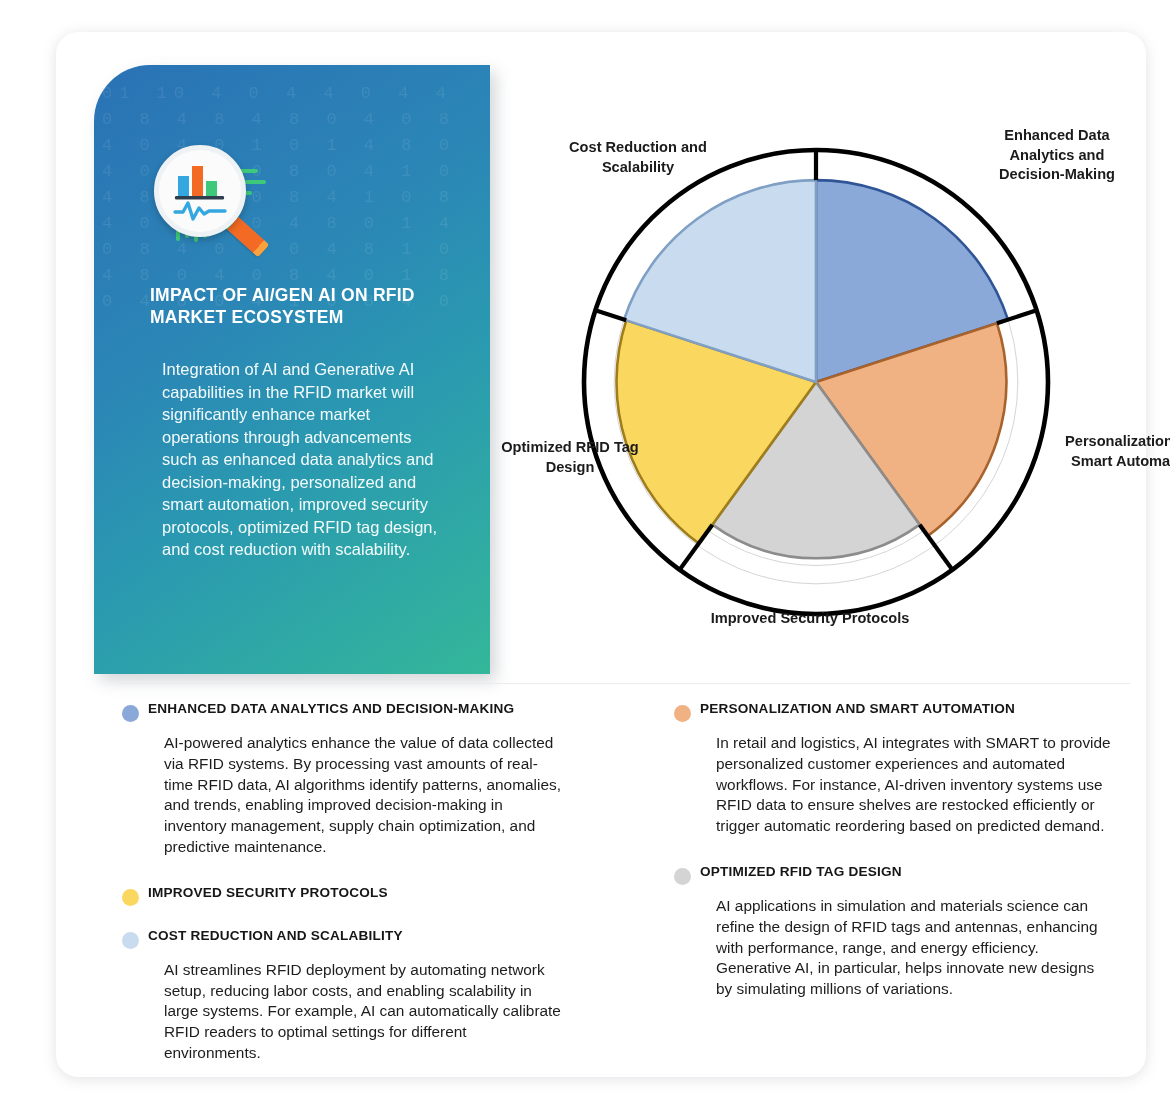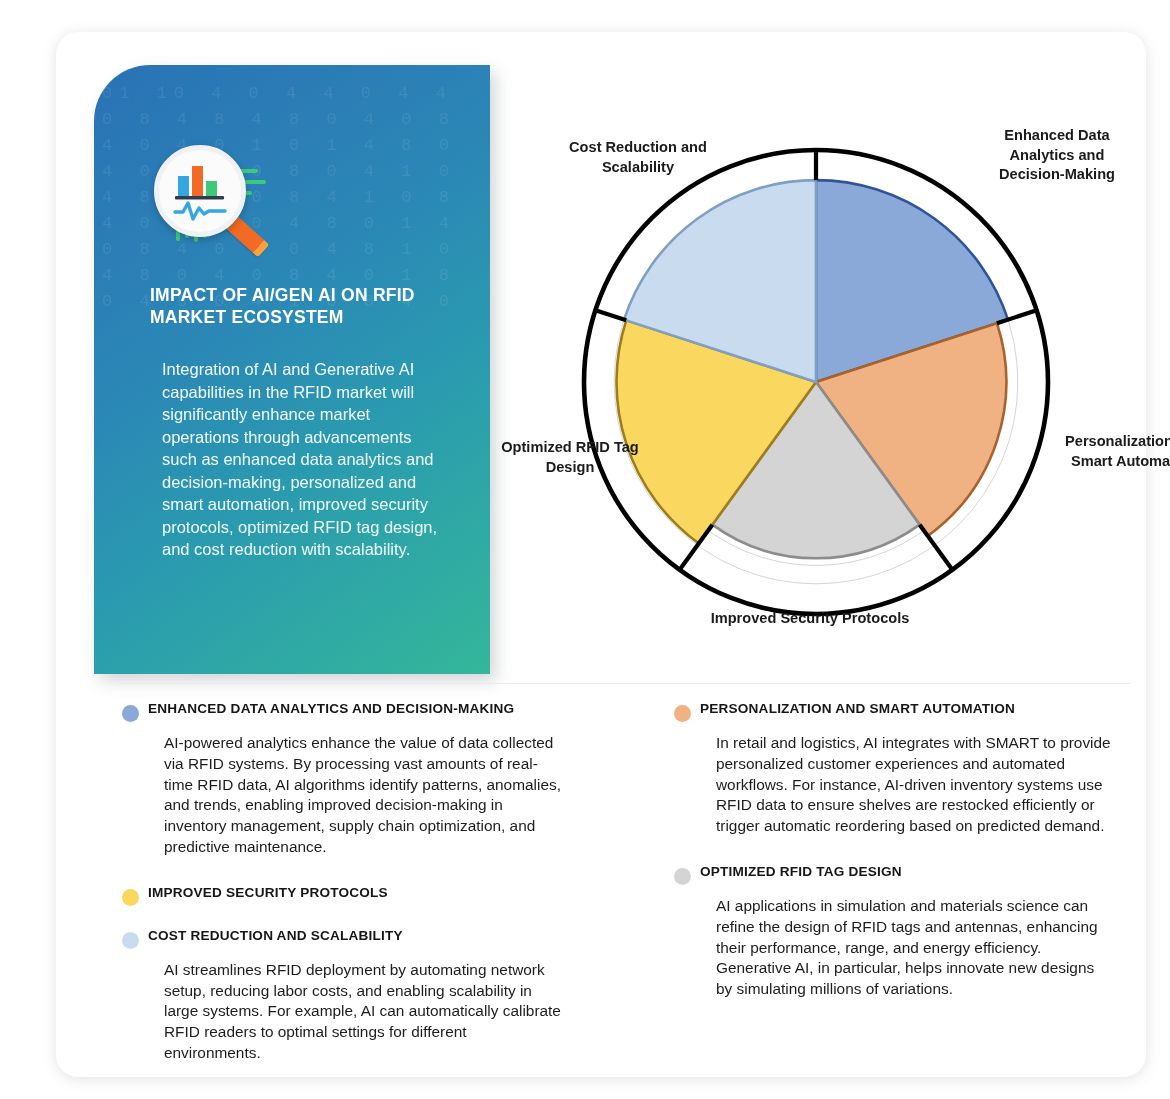--- a/index.html
+++ b/index.html
@@ -198,19 +198,19 @@
         </div>
       <div class="lg-col col-r" id="legend-right">
           <div class="lg-item">
             <span class="bullet" style="background: rgb(240, 177, 131);"></span>
             <p class="lg-title">PERSONALIZATION AND SMART AUTOMATION</p>
             <p class="lg-text">In retail and logistics, AI integrates with SMART to provide personalized customer experiences and automated workflows. For instance, AI-driven inventory systems use RFID data to ensure shelves are restocked efficiently or trigger automatic reordering based on predicted demand.</p>
           </div>
           <div class="lg-item">
             <span class="bullet" style="background: rgb(212, 212, 212);"></span>
             <p class="lg-title">OPTIMIZED RFID TAG DESIGN</p>
-            <p class="lg-text">AI applications in simulation and materials science can refine the design of RFID tags and antennas, enhancing their performance, range, and energy efficiency. Generative AI, in particular, helps innovate new designs by simulating millions of variations.</p>
+            <p class="lg-text">AI applications in simulation and materials science can refine the design of RFID tags and antennas, enhancing with performance, range, and energy efficiency. Generative AI, in particular, helps innovate new designs by simulating millions of variations.</p>
           </div>
         </div>
     </div>
 
   </div>
 </div>
 
 </body></html>

